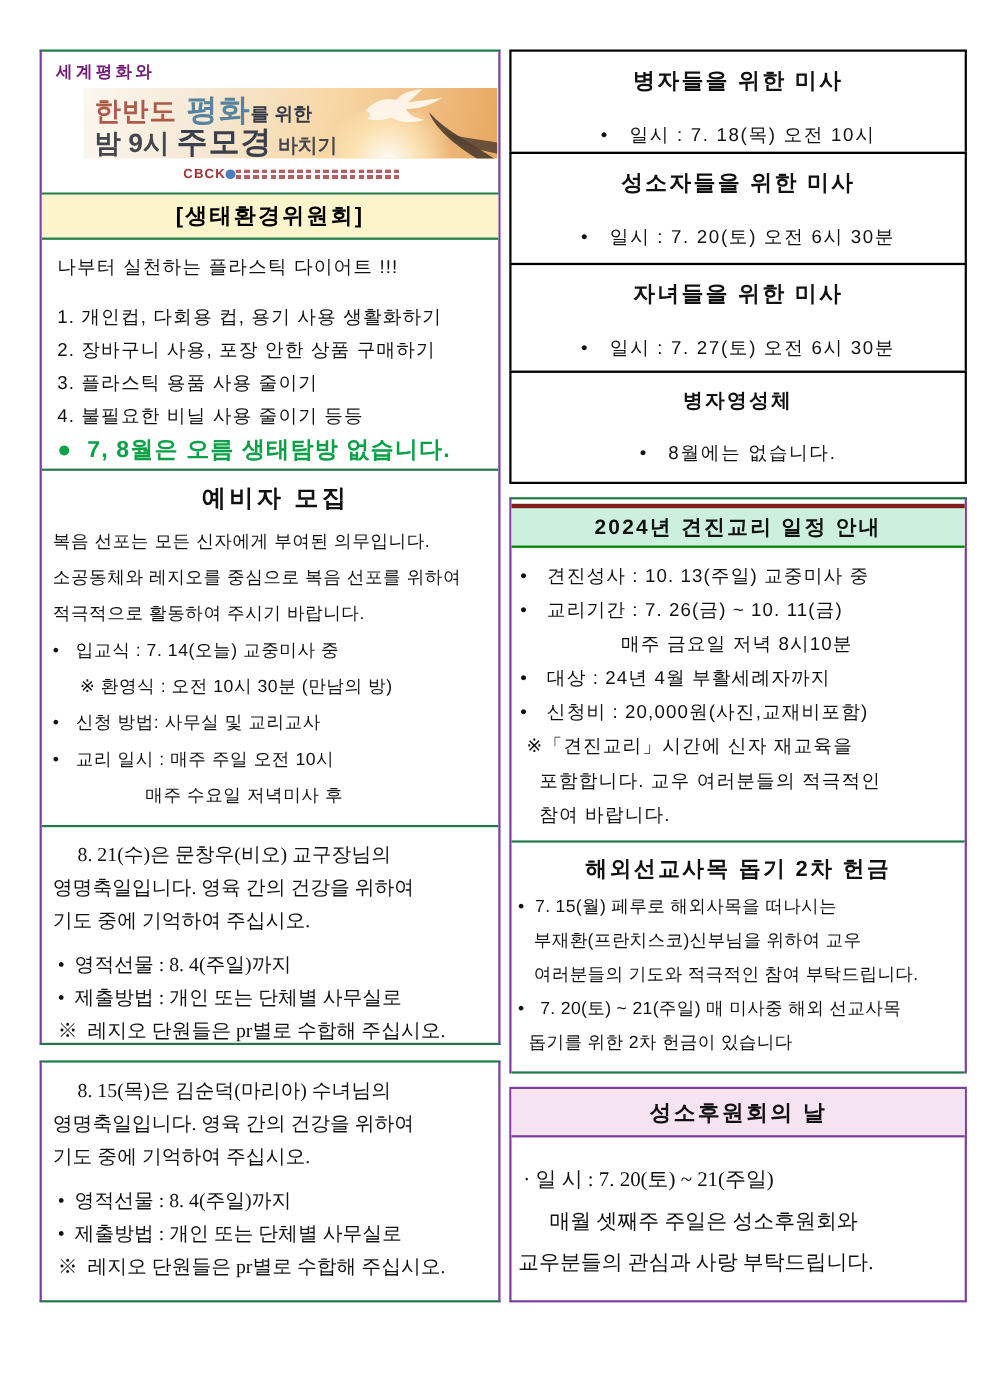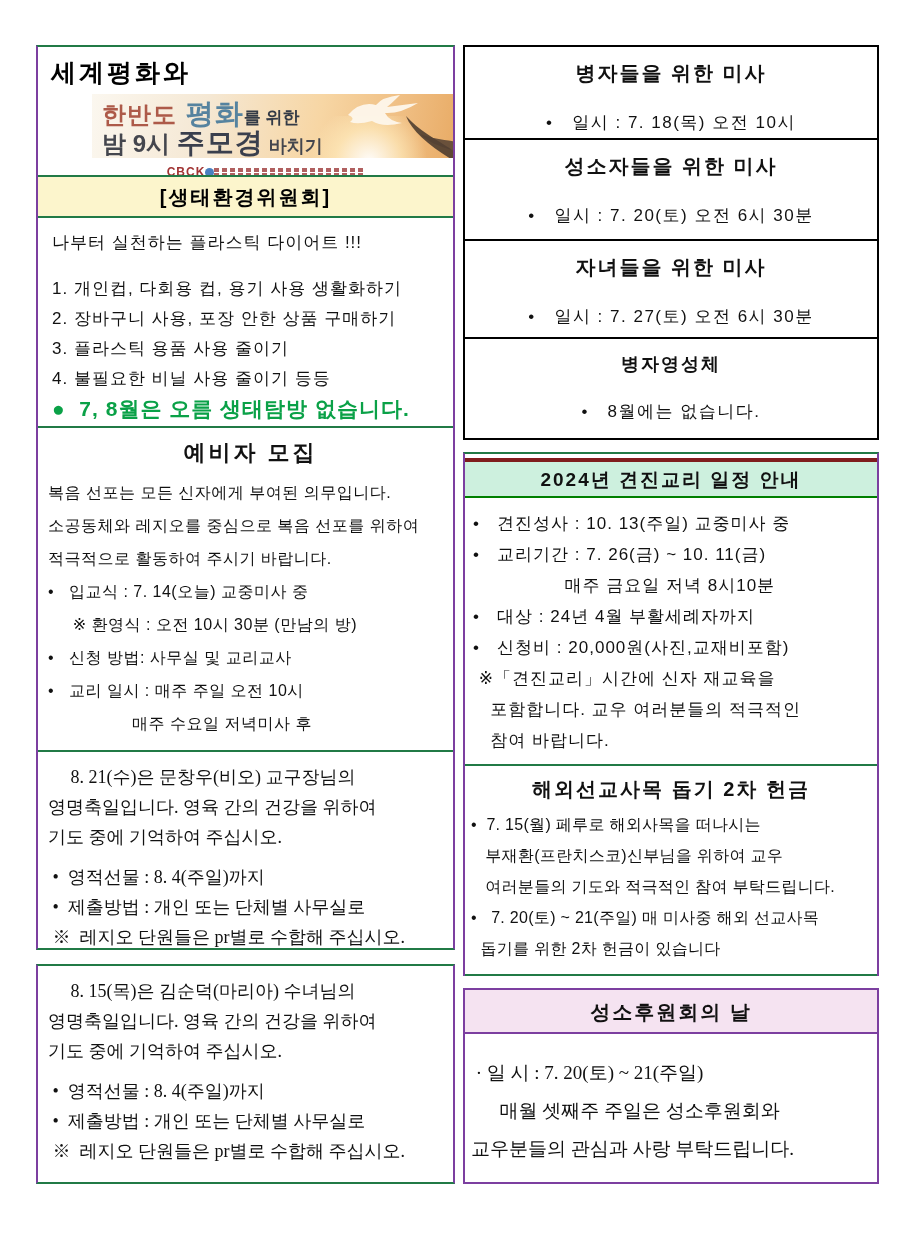--- a/index.html
+++ b/index.html
@@ -12,22 +12,22 @@
   .col { flex: none; }
   .col-left  { width: 419px; }
   .col-right { width: 416px; }
 
   
   .frameA { border-left: 2px solid #7c3fa0; border-right: 2px solid #7c3fa0; border-top: 2px solid #217a46; border-bottom: 2px solid #217a46; }
   .lbox { border-bottom: 2px solid #217a46; overflow: hidden; }
   .lbox:last-child { border-bottom: none; }
 
   .box-banner { height: 130px; }
-  .headline { color: #000000; font-weight: bold; font-size: 25px; letter-spacing: 3px; margin: 9px 0 5px 13px; }
-  .banner { position: relative; margin-left: 54px; width: 376px; height: 64px; overflow: hidden;
+  .headline { color: #701a75; font-weight: bold; font-size: 15px; letter-spacing: 3px; margin: 9px 0 5px 13px; }
+  .banner { position: relative; margin-left: 38px; width: 376px; height: 64px; overflow: hidden;
     background: linear-gradient(100deg, #fbf7ef 0%, #f5e8d4 30%, #f7d6a4 60%, #efbd81 82%, #e7a75f 100%); }
   .banner::after { content: ""; position: absolute; left: 55%; top: 35%; width: 140px; height: 90px;
     background: radial-gradient(circle, rgba(255,255,255,0.95) 0%, rgba(255,236,190,0.65) 40%, rgba(255,236,190,0) 70%); }
   .b-line1 { position: absolute; top: 1px; left: 10px; white-space: nowrap; z-index: 2; }
   .b-line2 { position: absolute; top: 30px; left: 10px; white-space: nowrap; z-index: 2; }
   .bw-hanbando { font-weight: bold; font-size: 24px; color: #ad5a49; letter-spacing: 1px; }
   .bw-peace    { font-weight: bold; font-size: 28px; color: #56839f; letter-spacing: 1px; }
   .bw-for      { font-weight: bold; font-size: 17px; color: #333a46; }
   .bw-night    { font-weight: bold; font-size: 24px; color: #44464e; }
   .bw-prayer   { font-weight: bold; font-size: 28px; color: #3a3f4d; letter-spacing: 1px; }

